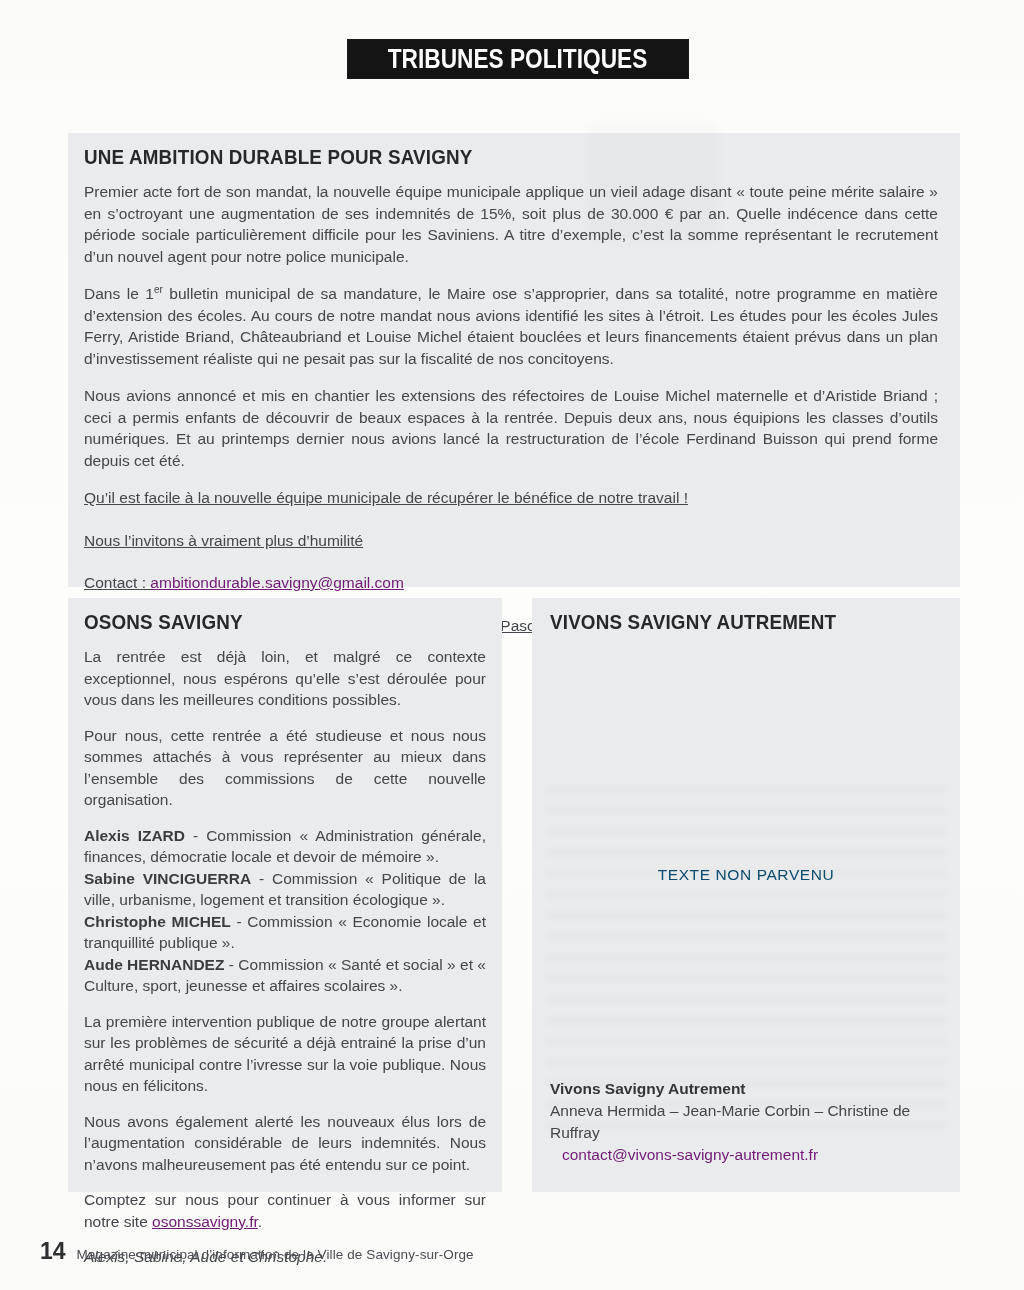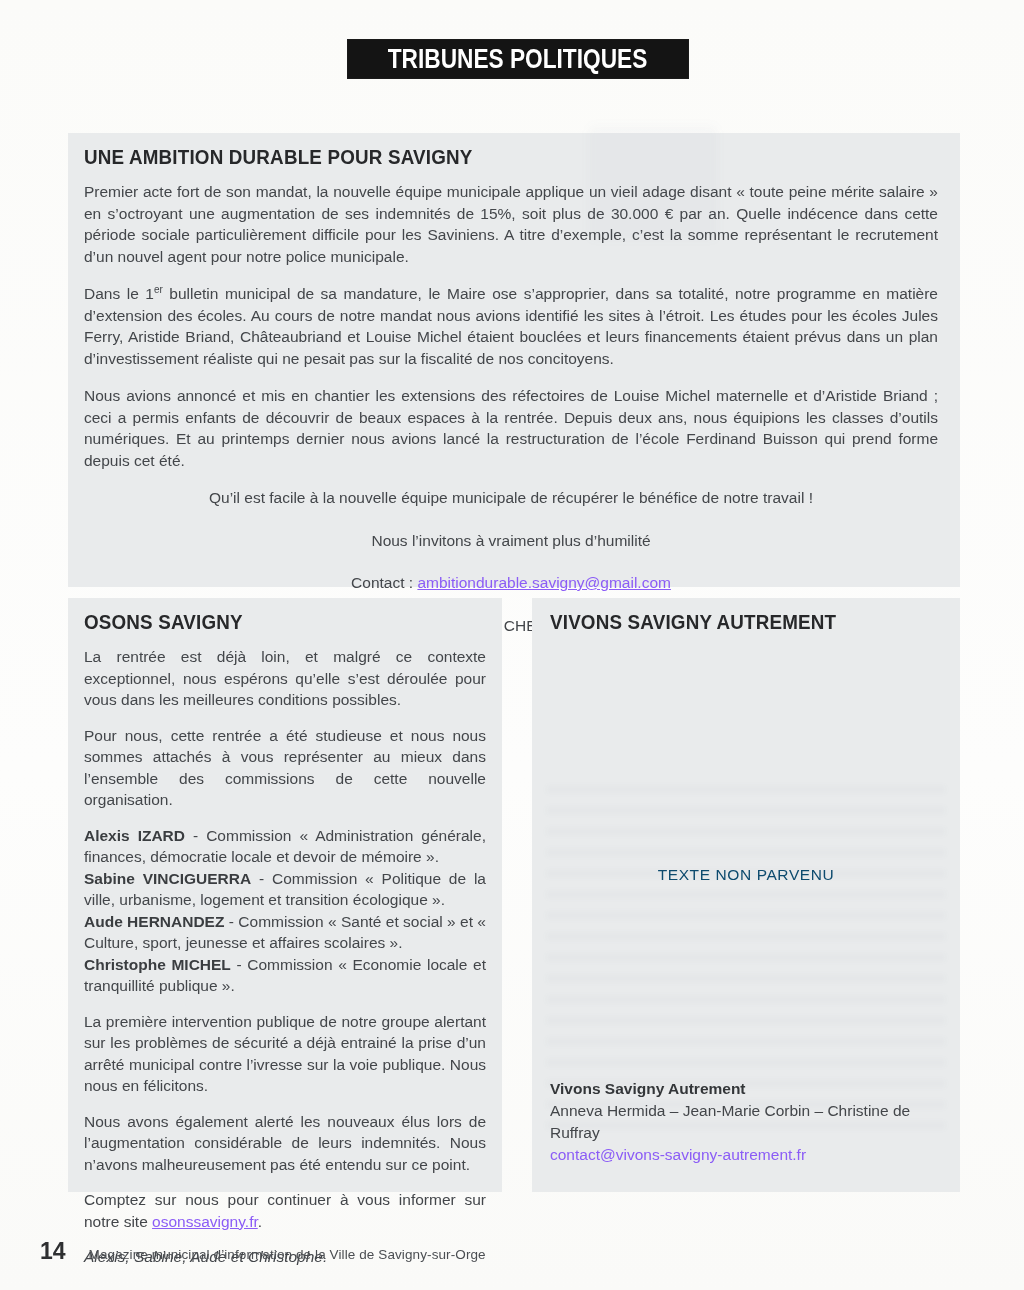--- a/index.html
+++ b/index.html
@@ -53,30 +53,30 @@
     margin-bottom: 12px;
   }
 
   .box p, .box .line {
     font-size: 15.5px;
     line-height: 21.5px;
     color: #43464a;
     text-align: justify;
   }
   .box-ambition p { margin-bottom: 16px; }
-  .box-ambition p.single { text-align: center; margin-bottom: 21px; }
+  .box-ambition p.single { text-align: left; margin-bottom: 21px; text-decoration: underline; }
   .box-osons p { margin-bottom: 14px; }
 
   sup { font-size: 10px; vertical-align: super; line-height: 0; }
 
   .commissions { margin-bottom: 14px; }
   .commissions .line strong { color: #3a3d40; font-weight: bold; }
 
   a.inline-link {
-    color: #8b5cf6;
+    color: #701a75;
     text-decoration: underline;
     cursor: pointer;
   }
 
   .signature-names { text-align: left; }
   .sig-italic { font-style: italic; text-align: left; margin-top: 10px; }
 
   
   .notice {
     position: absolute;
@@ -116,21 +116,21 @@
     border-radius: 6px;
     filter: blur(5px);
   }
 
   
   .footer {
     position: absolute;
     left: 40px; top: 1238px;
     display: flex;
     align-items: baseline;
-    gap: 23px;
+    gap: 11px;
   }
   .footer .page-num {
     font-size: 23px;
     font-weight: bold;
     color: #2e2f31;
   }
   .footer .footer-text {
     font-size: 13.5px;
     color: #4b4e52;
     letter-spacing: 0.1px;
@@ -166,43 +166,43 @@
 
   <section class="box box-osons">
     <h2 class="tribune-title">OSONS SAVIGNY</h2>
 
     <p>La rentrée est déjà loin, et malgré ce contexte exceptionnel, nous espérons qu’elle s’est déroulée pour vous dans les meilleures conditions possibles.</p>
     <p>Pour nous, cette rentrée a été studieuse et nous nous sommes attachés à vous représenter au mieux dans l’ensemble des commissions de cette nouvelle organisation.</p>
 
     <div class="commissions">
       <div class="line"><strong>Alexis IZARD</strong><span> - Commission « Administration générale, finances, démocratie locale et devoir de mémoire ».</span></div>
       <div class="line"><strong>Sabine VINCIGUERRA</strong><span> - Commission « Politique de la ville, urbanisme, logement et transition écologique ».</span></div>
+      <div class="line"><strong>Christophe MICHEL</strong><span> - Commission « Economie locale et tranquillité publique ».</span></div>
       <div class="line"><strong>Aude HERNANDEZ</strong><span> - Commission « Santé et social » et « Culture, sport, jeunesse et affaires scolaires ».</span></div>
-      <div class="line"><strong>Christophe MICHEL</strong><span> - Commission « Economie locale et tranquillité publique ».</span></div>
     </div>
 
     <p>La première intervention publique de notre groupe alertant sur les problèmes de sécurité a déjà entrainé la prise d’un arrêté municipal contre l’ivresse sur la voie publique. Nous nous en félicitons.</p>
     <p>Nous avons également alerté les nouveaux élus lors de l’augmentation considérable de leurs indemnités. Nous n’avons malheureusement pas été entendu sur ce point.</p>
 
     <p><span>Comptez sur nous pour continuer à vous informer sur notre site </span><a class="inline-link">osonssavigny.fr</a><span>.</span></p>
 
     <p class="sig-italic">Alexis, Sabine, Aude et Christophe.</p>
   </section>
 
   <section class="box box-vivons">
     <div class="ghost ghost-lines" style="left:14px; top:175px; right:14px; height:360px;"></div>
 
     <h2 class="tribune-title">VIVONS SAVIGNY AUTREMENT</h2>
 
     <div class="notice">TEXTE NON PARVENU</div>
 
     <div class="vivons-contact">
       <div class="group-name">Vivons Savigny Autrement</div>
       <div>Anneva Hermida – Jean-Marie Corbin – Christine de  Ruffray</div>
-      <a class="inline-link" style="text-decoration:none;">contact@vivons-savigny-autrement.fr</a>
+      <a class="inline-link" style="text-decoration:none;margin-left:12px;">contact@vivons-savigny-autrement.fr</a>
     </div>
   </section>
 
   <div class="footer">
     <span class="page-num">14</span>
     <span class="footer-text">Magazine municipal d’information de la Ville de Savigny-sur-Orge</span>
   </div>
 
 </div>
 

